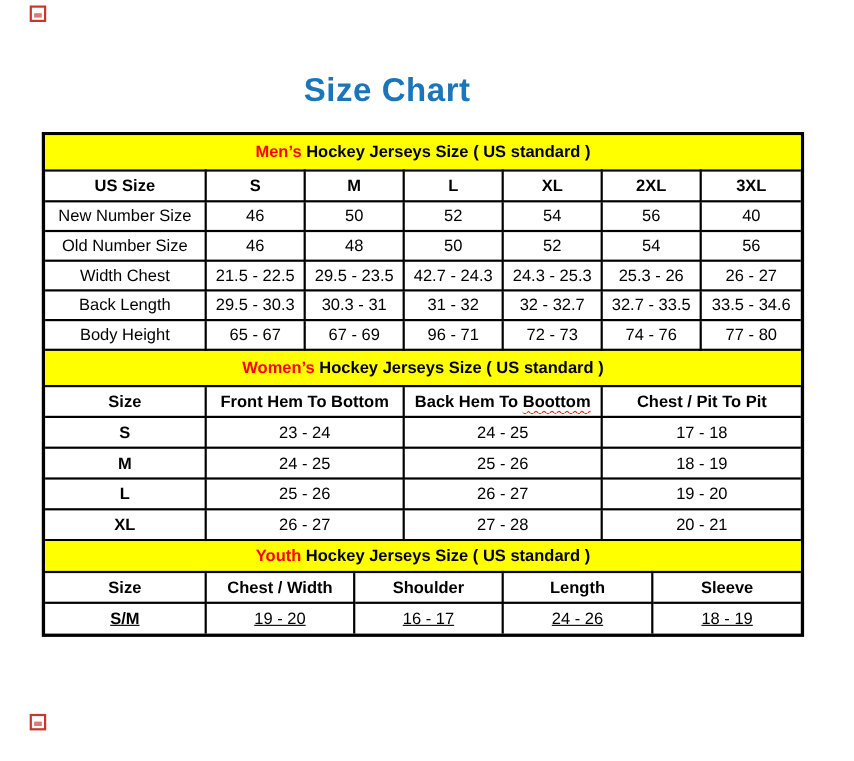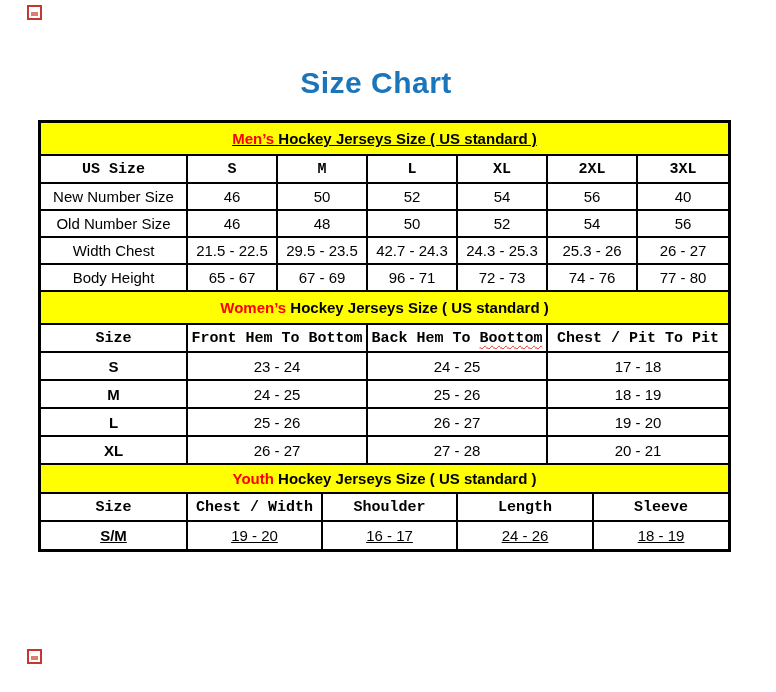--- a/index.html
+++ b/index.html
@@ -2,42 +2,42 @@
 <html><head>
 <meta charset="utf-8">
 <style>
   html,body { margin:0; padding:0; }
   body {
     width:776px; height:692px; background:#ffffff; position:relative;
     font-family:"Liberation Sans", sans-serif; color:#000; overflow:hidden;
   }
   .page-title {
     position:absolute; top:66px; left:0; width:704px; text-align:center;
-    font-size:30px; font-weight:bold; color:#1b75bb; letter-spacing:0.5px;padding-left:24px;
+    font-size:30px; font-weight:bold; color:#1b75bb; letter-spacing:0.5px;
   }
   .chart-wrap {
     position:absolute; left:38px; top:120px; width:687px;
     border:3px solid #000;
   }
   table.size-table { border-collapse:collapse; width:100%; table-layout:fixed; }
   .size-table th, .size-table td {
     border:2px solid #000; text-align:center; vertical-align:middle;
     padding:0 2px; font-size:15px; overflow:hidden; white-space:nowrap;
   }
   .size-table tr > *:first-child { border-left:none; }
   .size-table tr > *:last-child  { border-right:none; }
-  .size-table:first-child tr:first-child > * { border-top:none;text-decoration:underline; }
+  .size-table:first-child tr:first-child > * { border-top:none; }
   .size-table:not(:first-child) tr:first-child > * { border-top:none;margin-top:32px; }
   .size-table:last-child tr:last-child > * { border-bottom:none; }
   .banner-cell {
     background:#ffff00; height:31px; font-size:17px; font-weight:bold;
   }
   .banner-highlight { color:#ff0000; }
   .banner-rest { color:#000; }
-  .col-head { font-weight:bold; height:26px;font-family:Liberation Mono, monospace; }
+  .col-head { font-weight:bold; height:26px; }
   .row-label { font-weight:normal; height:25px; }
   .row-label-bold { font-weight:bold; height:26px; }
   .val { font-weight:normal; height:25px; }
   .youth .val, .youth .row-label-bold { height:27px;text-decoration:underline; }
   .squiggle {
     text-decoration:underline; text-decoration-style:wavy;
     text-decoration-color:#e02b20; text-decoration-thickness:1px;
     text-underline-offset:3px;
   }
   .broken-img {
@@ -103,20 +103,29 @@
       <td class="val">56</td>
     </tr>
     <tr>
       <td class="row-label">Width Chest</td>
       <td class="val">21.5 - 22.5</td>
       <td class="val">29.5 - 23.5</td>
       <td class="val">42.7 - 24.3</td>
       <td class="val">24.3 - 25.3</td>
       <td class="val">25.3 - 26</td>
       <td class="val">26 - 27</td>
+    </tr>
+    <tr>
+      <td class="row-label">Back Length</td>
+      <td class="val">29.5 - 30.3</td>
+      <td class="val">30.3 - 31</td>
+      <td class="val">31 - 32</td>
+      <td class="val">32 - 32.7</td>
+      <td class="val">32.7 - 33.5</td>
+      <td class="val">33.5 - 34.6</td>
     </tr>
     <tr>
       <td class="row-label">Body Height</td>
       <td class="val">65 - 67</td>
       <td class="val">67 - 69</td>
       <td class="val">96 - 71</td>
       <td class="val">72 - 73</td>
       <td class="val">74 - 76</td>
       <td class="val">77 - 80</td>
     </tr>

